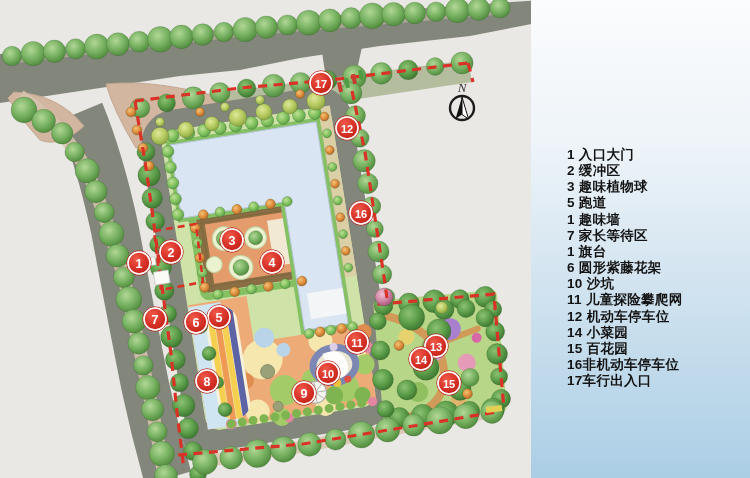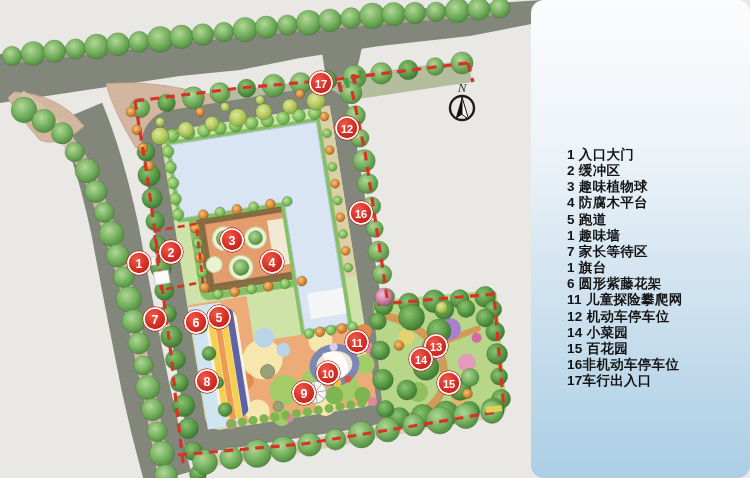--- a/index.html
+++ b/index.html
@@ -1,20 +1,20 @@
 <!DOCTYPE html>
 <html><head>
 <meta charset="utf-8">
 <style>
   html,body{margin:0;padding:0;background:#777;}
   .stage{position:relative;width:750px;height:478px;overflow:hidden;background:#eae8e5;
          font-family:"Liberation Sans",sans-serif;}
   .stage svg{position:absolute;left:0;top:0;}
   .legend-panel{position:absolute;left:531px;top:0;width:219px;height:478px;
-    background:linear-gradient(180deg,#fbfcfd 0%,#eef4f9 30%,#cfe2ef 62%,#abcee5 100%);border-radius:13px;}
+    background:linear-gradient(180deg,#fbfcfd 0%,#eef4f9 30%,#cfe2ef 62%,#abcee5 100%);}
   .legend-list{list-style:none;margin:0;padding:0;position:absolute;left:36px;top:147px;}
   .legend-list li{font-size:13.5px;line-height:16.15px;font-weight:bold;color:#141414;
     white-space:nowrap;letter-spacing:.3px;}
 </style>
 </head>
 <body>
 
 <div class="stage">
 <svg width="750" height="478" viewBox="0 0 750 478">
   <defs>
@@ -508,26 +508,26 @@
     <path d="M462,97 L455.5,119 L462,114.5 Z" fill="#111111"></path>
     <path d="M462,97 L468.5,119 L462,114.5 Z" fill="#ffffff" stroke="#111111" stroke-width="1"></path>
   </g>
 </svg>
 
 <div class="legend-panel">
   <ul class="legend-list" id="legend-list">
         <li>1 入口大门</li>
         <li>2 缓冲区</li>
         <li>3 趣味植物球</li>
-        <li>4 防腐木平台</li>
         <li>5 跑道</li>
         <li>1 趣味墙</li>
         <li>7 家长等待区</li>
         <li>1 旗台</li>
         <li>6 圆形紫藤花架</li>
+        <li>10 沙坑</li>
         <li>11 儿童探险攀爬网</li>
         <li>12 机动车停车位</li>
         <li>14 小菜园</li>
         <li>15 百花园</li>
         <li>16非机动车停车位</li>
         <li>17车行出入口</li>
       </ul>
 </div>
 </div>
 

